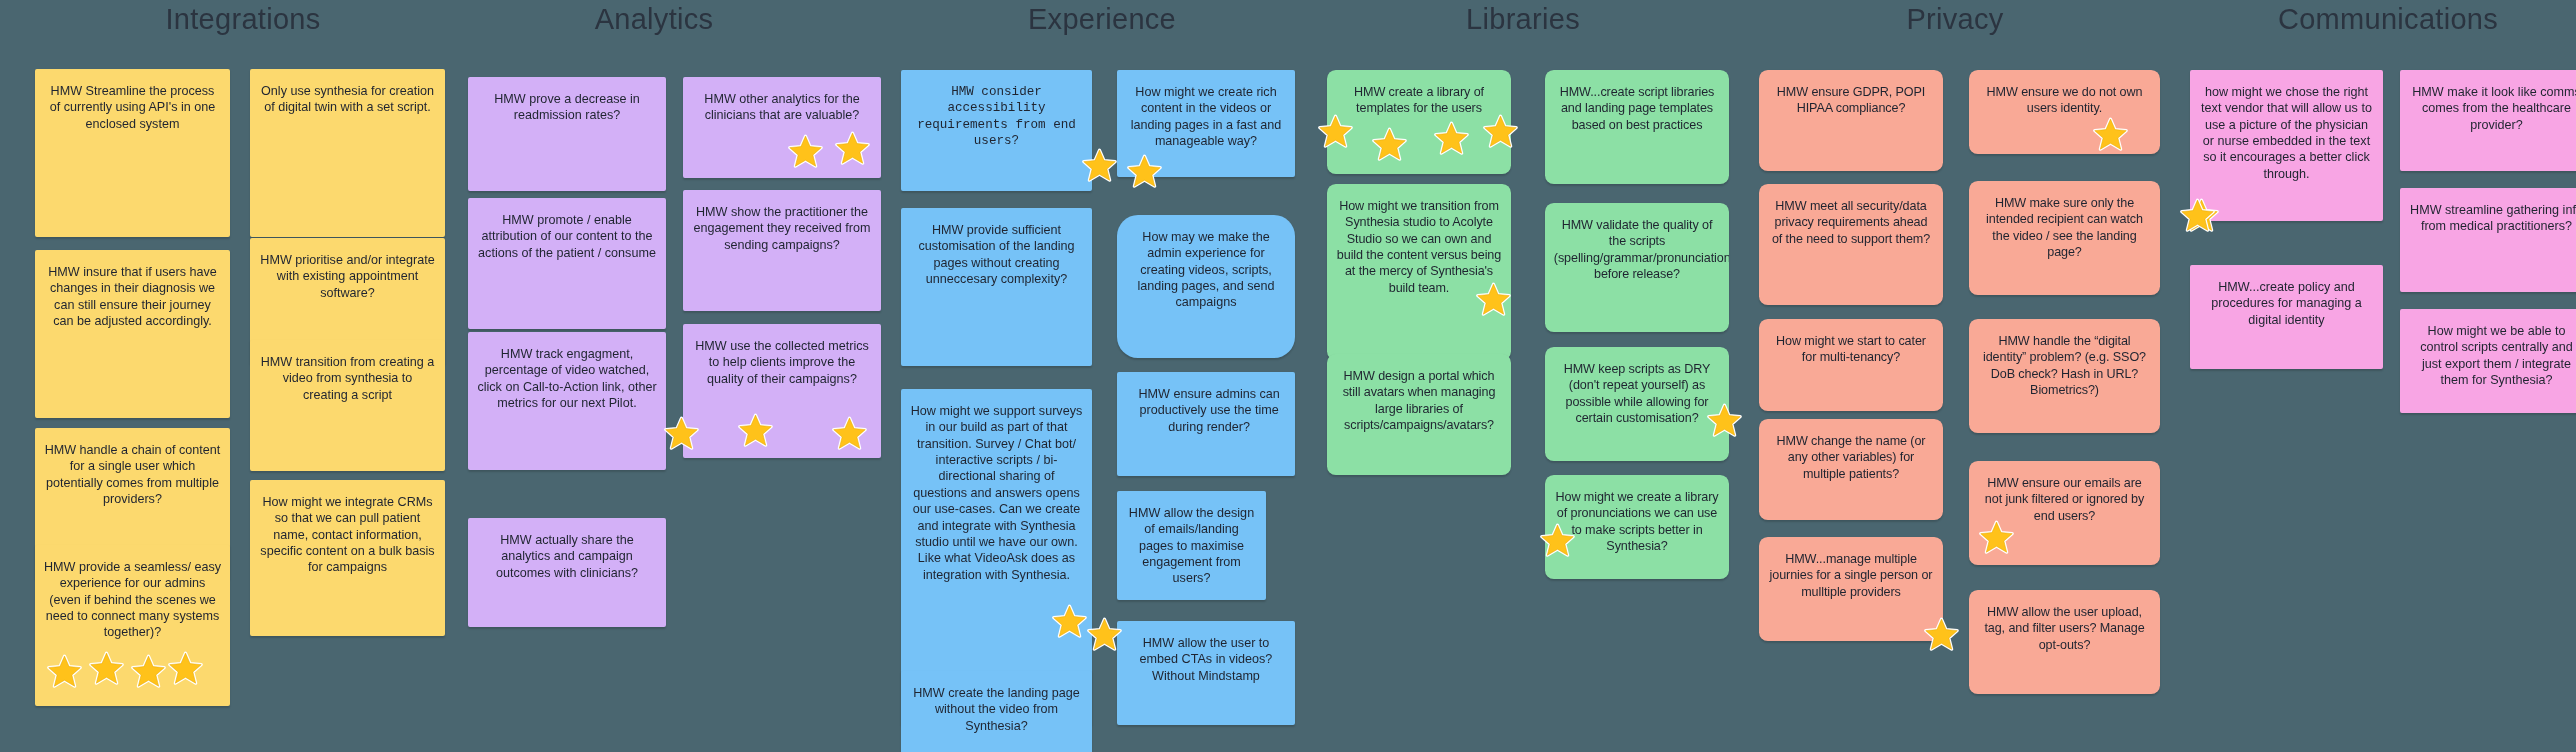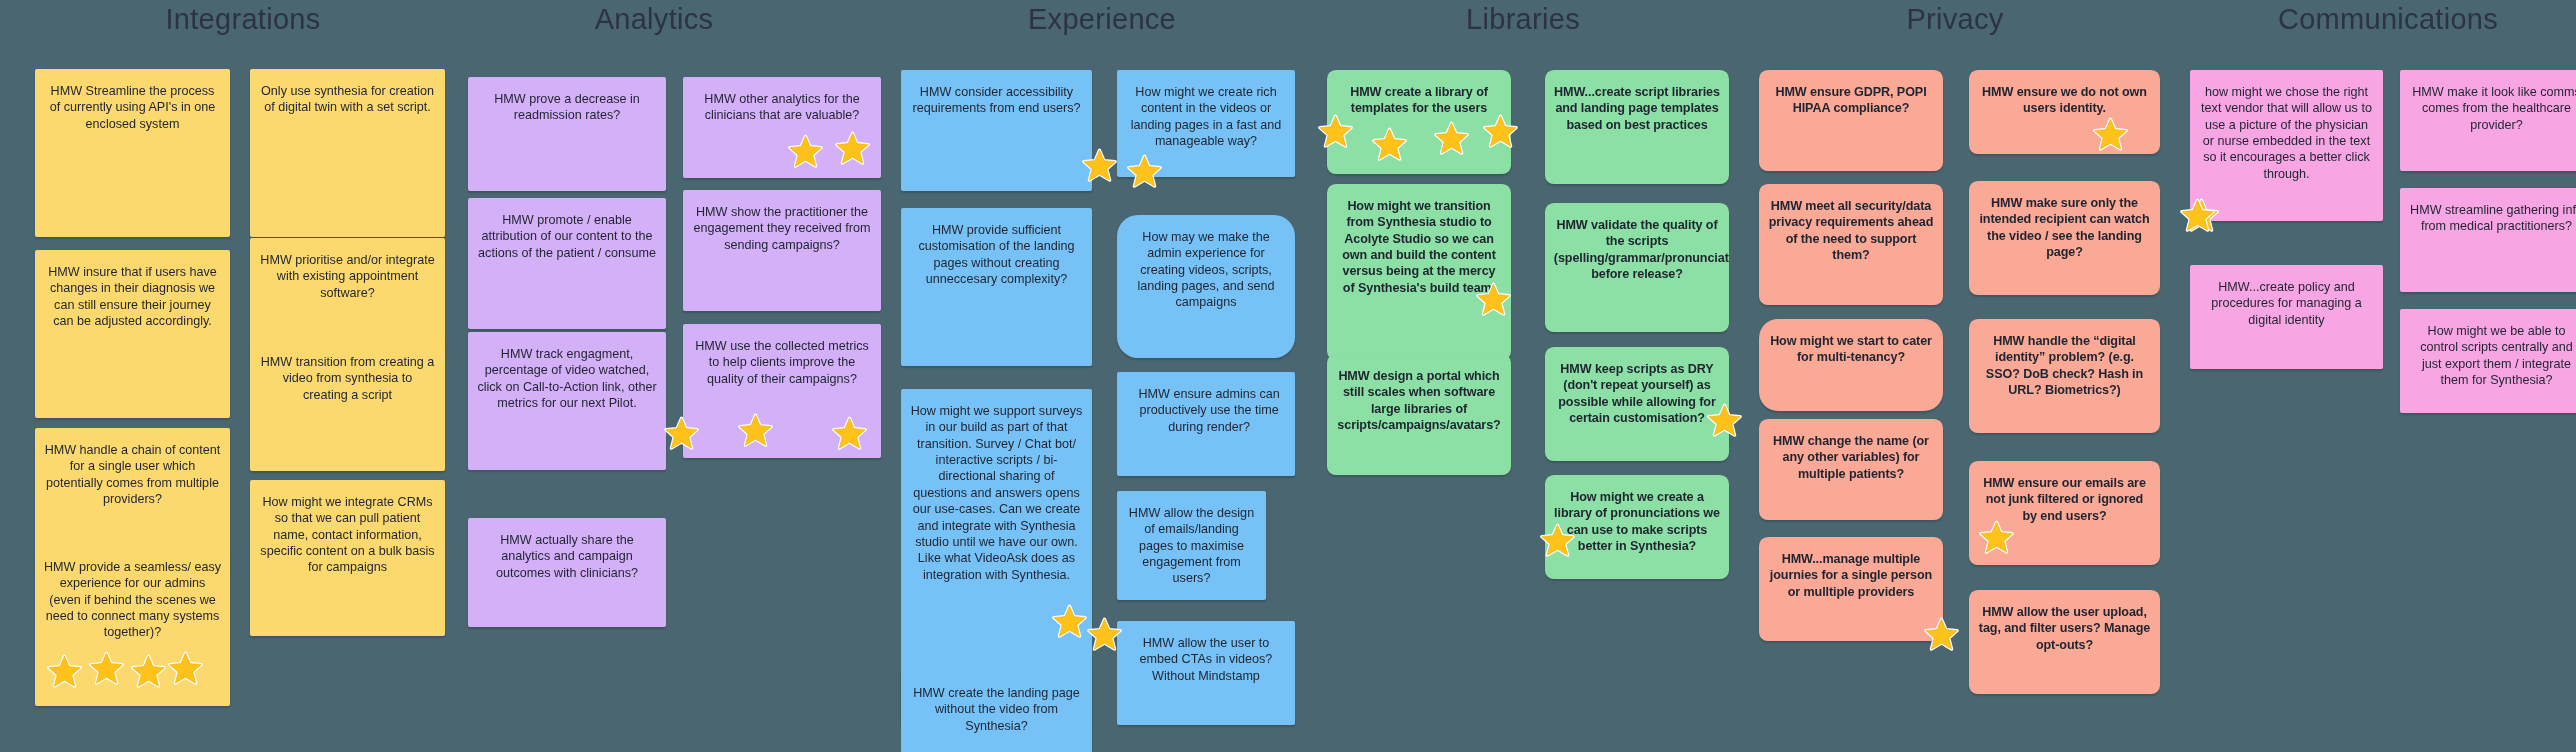--- a/index.html
+++ b/index.html
@@ -38,21 +38,21 @@
   }
   .note > span { display: block; width: 100%; }
 
   .note.yellow  { background: #fcd96e; }
   .note.purple  { background: #d3b0f7; }
   .note.blue    { background: #76c2f7; }
   .note.green   { background: #8ce0a5; border-radius: 8.8px; }
   .note.salmon  { background: #f9a996; border-radius: 8.8px; }
   .note.pink    { background: #f8a5e4; border-radius: 1.9px; }
 
-  .note.green span, .note.salmon span { font-weight: 700; letter-spacing: -0.1px; }
+  .note.green span, .note.salmon span { font-weight: 400; letter-spacing: -0.1px; }
 
   .star {
     position: absolute;
     width: 35px; height: 35px;
     pointer-events: none;
   }
   .star svg { width: 100%; height: 100%; display:block; }
 </style>
 </head>
 <body>
@@ -105,21 +105,21 @@
       </div>
       <div class="note purple" style="left: 683px; top: 77px; width: 198px; height: 101px;">
         <span>HMW other analytics for the clinicians that are valuable?</span>
       </div>
       <div class="note purple" style="left: 683px; top: 190px; width: 198px; height: 121px;">
         <span>HMW show the practitioner the engagement they received from sending campaigns?</span>
       </div>
       <div class="note purple" style="left: 683px; top: 324px; width: 198px; height: 134px;">
         <span>HMW use the collected metrics to help clients improve the quality of their campaigns?</span>
       </div>
-      <div class="note blue" style="left: 901px; top: 70px; width: 191px; height: 121px;">
+      <div class="note blue" style="left: 901px; top: 70px; width: 191px; height: 121px; font-family: Liberation Mono, monospace;">
         <span>HMW consider accessibility requirements from  end users?</span>
       </div>
       <div class="note blue" style="left: 901px; top: 208px; width: 191px; height: 158px;">
         <span>HMW provide sufficient customisation of the landing pages without creating unneccesary complexity?</span>
       </div>
       <div class="note blue" style="left: 901px; top: 389px; width: 191px; height: 336px;">
         <span>How might we support surveys in our build as part of that transition.  Survey / Chat bot/ interactive scripts / bi-directional sharing of questions and answers opens our use-cases.  Can we create and integrate with Synthesia studio until we have our own.  Like what VideoAsk does as integration with Synthesia.</span>
       </div>
       <div class="note blue" style="left: 901px; top: 671px; width: 191px; height: 92px;">
         <span>HMW create the landing page without the video from Synthesia?</span>
@@ -139,41 +139,41 @@
       <div class="note blue" style="left: 1117px; top: 621px; width: 178px; height: 104px;">
         <span>HMW allow the user to embed CTAs in videos? Without Mindstamp</span>
       </div>
       <div class="note green" style="left: 1327px; top: 70px; width: 184px; height: 104px;">
         <span>HMW create a library of templates for the users</span>
       </div>
       <div class="note green" style="left: 1327px; top: 184px; width: 184px; height: 176px;">
         <span>How might we transition from Synthesia studio to Acolyte Studio so we can own and build the content versus being at the mercy of Synthesia's build team.</span>
       </div>
       <div class="note green" style="left: 1327px; top: 354px; width: 184px; height: 121px;">
-        <span>HMW design a portal which still scales when software large libraries of scripts/campaigns/avatars?</span>
+        <span>HMW design a portal which still avatars when managing large libraries of scripts/campaigns/avatars?</span>
       </div>
       <div class="note green" style="left: 1545px; top: 70px; width: 184px; height: 114px;">
         <span>HMW...create script  libraries and landing page templates based on best practices</span>
       </div>
       <div class="note green" style="left: 1545px; top: 203px; width: 184px; height: 129px;">
         <span>HMW validate the quality of the scripts (spelling/grammar/pronunciation) before release?</span>
       </div>
       <div class="note green" style="left: 1545px; top: 347px; width: 184px; height: 114px;">
         <span>HMW keep scripts as DRY (don't repeat yourself) as possible while allowing for certain customisation?</span>
       </div>
       <div class="note green" style="left: 1545px; top: 475px; width: 184px; height: 104px; justify-content: center;">
         <span>How might we create a library of pronunciations we can use to make scripts better in Synthesia?</span>
       </div>
       <div class="note salmon" style="left: 1759px; top: 70px; width: 184px; height: 101px;">
         <span>HMW ensure GDPR, POPI HIPAA compliance?</span>
       </div>
       <div class="note salmon" style="left: 1759px; top: 184px; width: 184px; height: 121px;">
         <span>HMW meet all security/data privacy requirements ahead of the need to support them?</span>
       </div>
-      <div class="note salmon" style="left: 1759px; top: 319px; width: 184px; height: 92px; border-radius: 19px;">
+      <div class="note salmon" style="left: 1759px; top: 319px; width: 184px; height: 92px;">
         <span>How might we start to cater for multi-tenancy?</span>
       </div>
       <div class="note salmon" style="left: 1759px; top: 419px; width: 184px; height: 101px;">
         <span>HMW change the name (or any other variables) for multiple patients?</span>
       </div>
       <div class="note salmon" style="left: 1759px; top: 537px; width: 184px; height: 104px;">
         <span>HMW...manage multiple journies for a single person or mulltiple providers</span>
       </div>
       <div class="note salmon" style="left: 1969px; top: 70px; width: 191px; height: 84px;">
         <span>HMW ensure we do not own users identity.</span>

